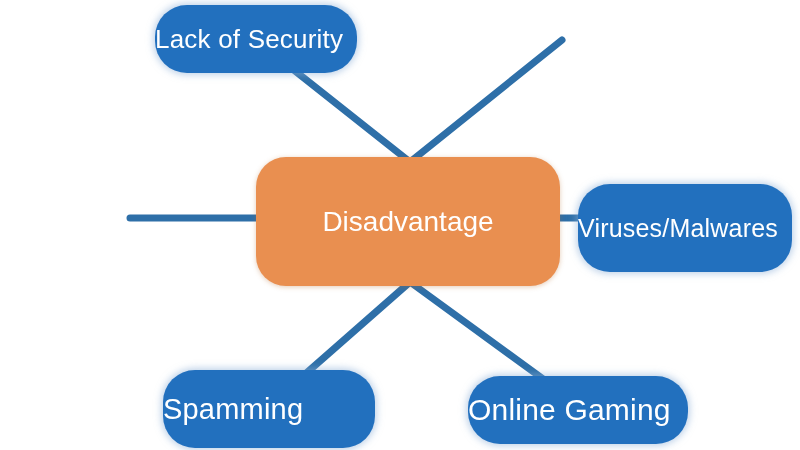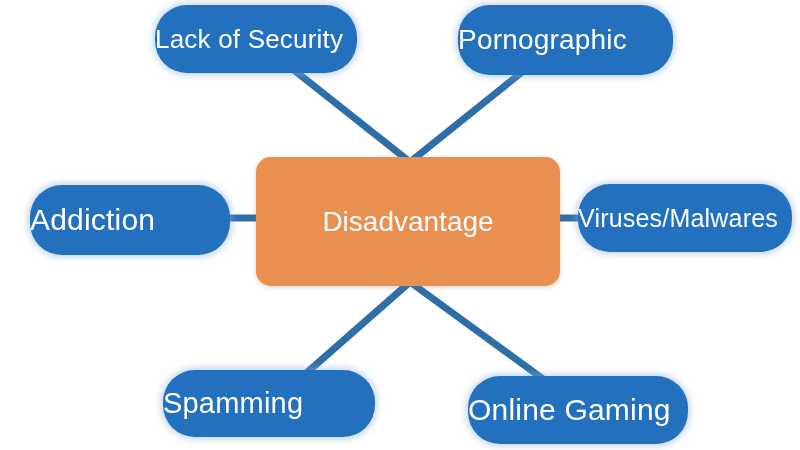--- a/index.html
+++ b/index.html
@@ -44,33 +44,33 @@
   }
   .center-node {
     position: absolute;
     z-index: 2;
     background: var(--center-fill, #E98F50);
     color: var(--text-color, #ffffff);
     display: flex;
     flex-direction: column;
     align-items: center;
     justify-content: center;
-    border-radius: 15px;
+    border-radius: 30px;
     box-shadow: 0 1px 5px rgba(180, 110, 50, 0.35);
     text-align: center;
   }
   .center-node .line {
     font-size: 28px;
     line-height: 1.35;
   }
   #node-lack-of-security  { left:155px; top:5px;   width:202px; height:68px; font-size:26px; }
   #node-pornographic      { left:458px; top:5px;   width:215px; height:70px; font-size:28px; }
   #node-addiction         { left:30px;  top:185px; width:200px; height:70px; font-size:30px; }
-  #node-viruses-malwares  { left:578px; top:184px; width:214px; height:68px; font-size:25px; }
-  #node-spamming          { left:163px; top:370px; width:212px; height:67px; font-size:29px; }
+  #node-viruses-malwares  { left:578px; top:184px; width:214px; height:88px; font-size:25px; }
+  #node-spamming          { left:163px; top:370px; width:212px; height:78px; font-size:29px; }
   #node-online-gaming     { left:468px; top:376px; width:220px; height:68px; font-size:30px; }
   #center-node            { left:256px; top:157px; width:304px; height:129px; }
 </style>
 </head>
 <body>
 
 <div class="canvas">
 
   <svg class="connector-layer" viewBox="0 0 800 450" xmlns="http://www.w3.org/2000/svg">
     <line class="connector" x1="256" y1="40" x2="410" y2="162"></line>
@@ -82,27 +82,21 @@
   </svg>
 
   <div class="center-node" id="center-node">
     <span class="line">Disadvantage</span>
   </div>
 
   <div class="node" id="node-lack-of-security">
     <span>Lack of Security</span>
   </div>
 
-  <div class="node" id="node-pornographic">
-    <span>Pornographic</span>
-  </div>
 
-  <div class="node" id="node-addiction">
-    <span>Addiction</span>
-  </div>
 
   <div class="node" id="node-viruses-malwares">
     <span>Viruses/Malwares</span>
   </div>
 
   <div class="node" id="node-spamming">
     <span>Spamming</span>
   </div>
 
   <div class="node" id="node-online-gaming">

